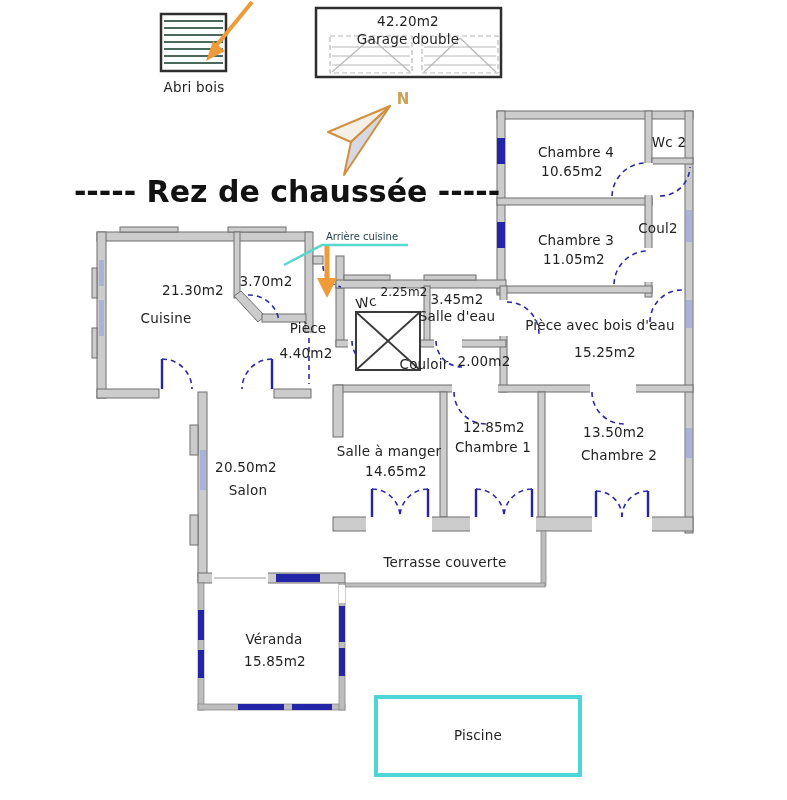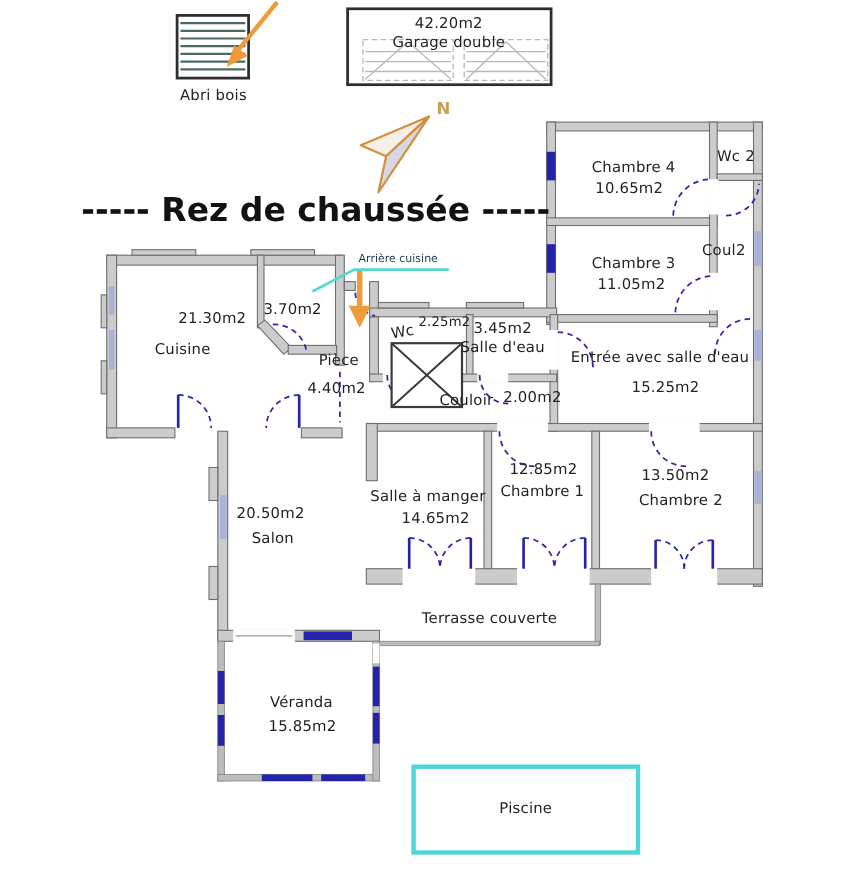--- a/index.html
+++ b/index.html
@@ -215,21 +215,21 @@
   <div class="lbl" style="left:166px;top:318px">Cuisine</div>
   <div class="lbl" style="left:266px;top:281px">3.70m2</div>
   <div class="lbl" style="left:308px;top:328px">Pièce</div>
   <div class="lbl" style="left:306px;top:353px">4.40m2</div>
   <div class="lbl tilt" style="left:366px;top:302px">Wc</div>
   <div class="lbl small" style="left:404px;top:292px">2.25m2</div>
   <div class="lbl" style="left:457px;top:299px">3.45m2</div>
   <div class="lbl" style="left:457px;top:316px">Salle d'eau</div>
   <div class="lbl" style="left:424px;top:364px">Couloir</div>
   <div class="lbl" style="left:484px;top:361px">2.00m2</div>
-  <div class="lbl" style="left:600px;top:325px">Entrée avec salle d'eau</div>
+  <div class="lbl" style="left:600px;top:325px">Pièce avec bois d'eau</div>
   <div class="lbl" style="left:605px;top:352px">15.25m2</div>
 
   <div class="lbl" style="left:576px;top:152px">Chambre 4</div>
   <div class="lbl" style="left:572px;top:171px">10.65m2</div>
   <div class="lbl" style="left:669px;top:142px">Wc 2</div>
   <div class="lbl" style="left:658px;top:228px">Coul2</div>
   <div class="lbl" style="left:576px;top:240px">Chambre 3</div>
   <div class="lbl" style="left:574px;top:259px">11.05m2</div>
 
   <div class="lbl" style="left:246px;top:467px">20.50m2</div>

